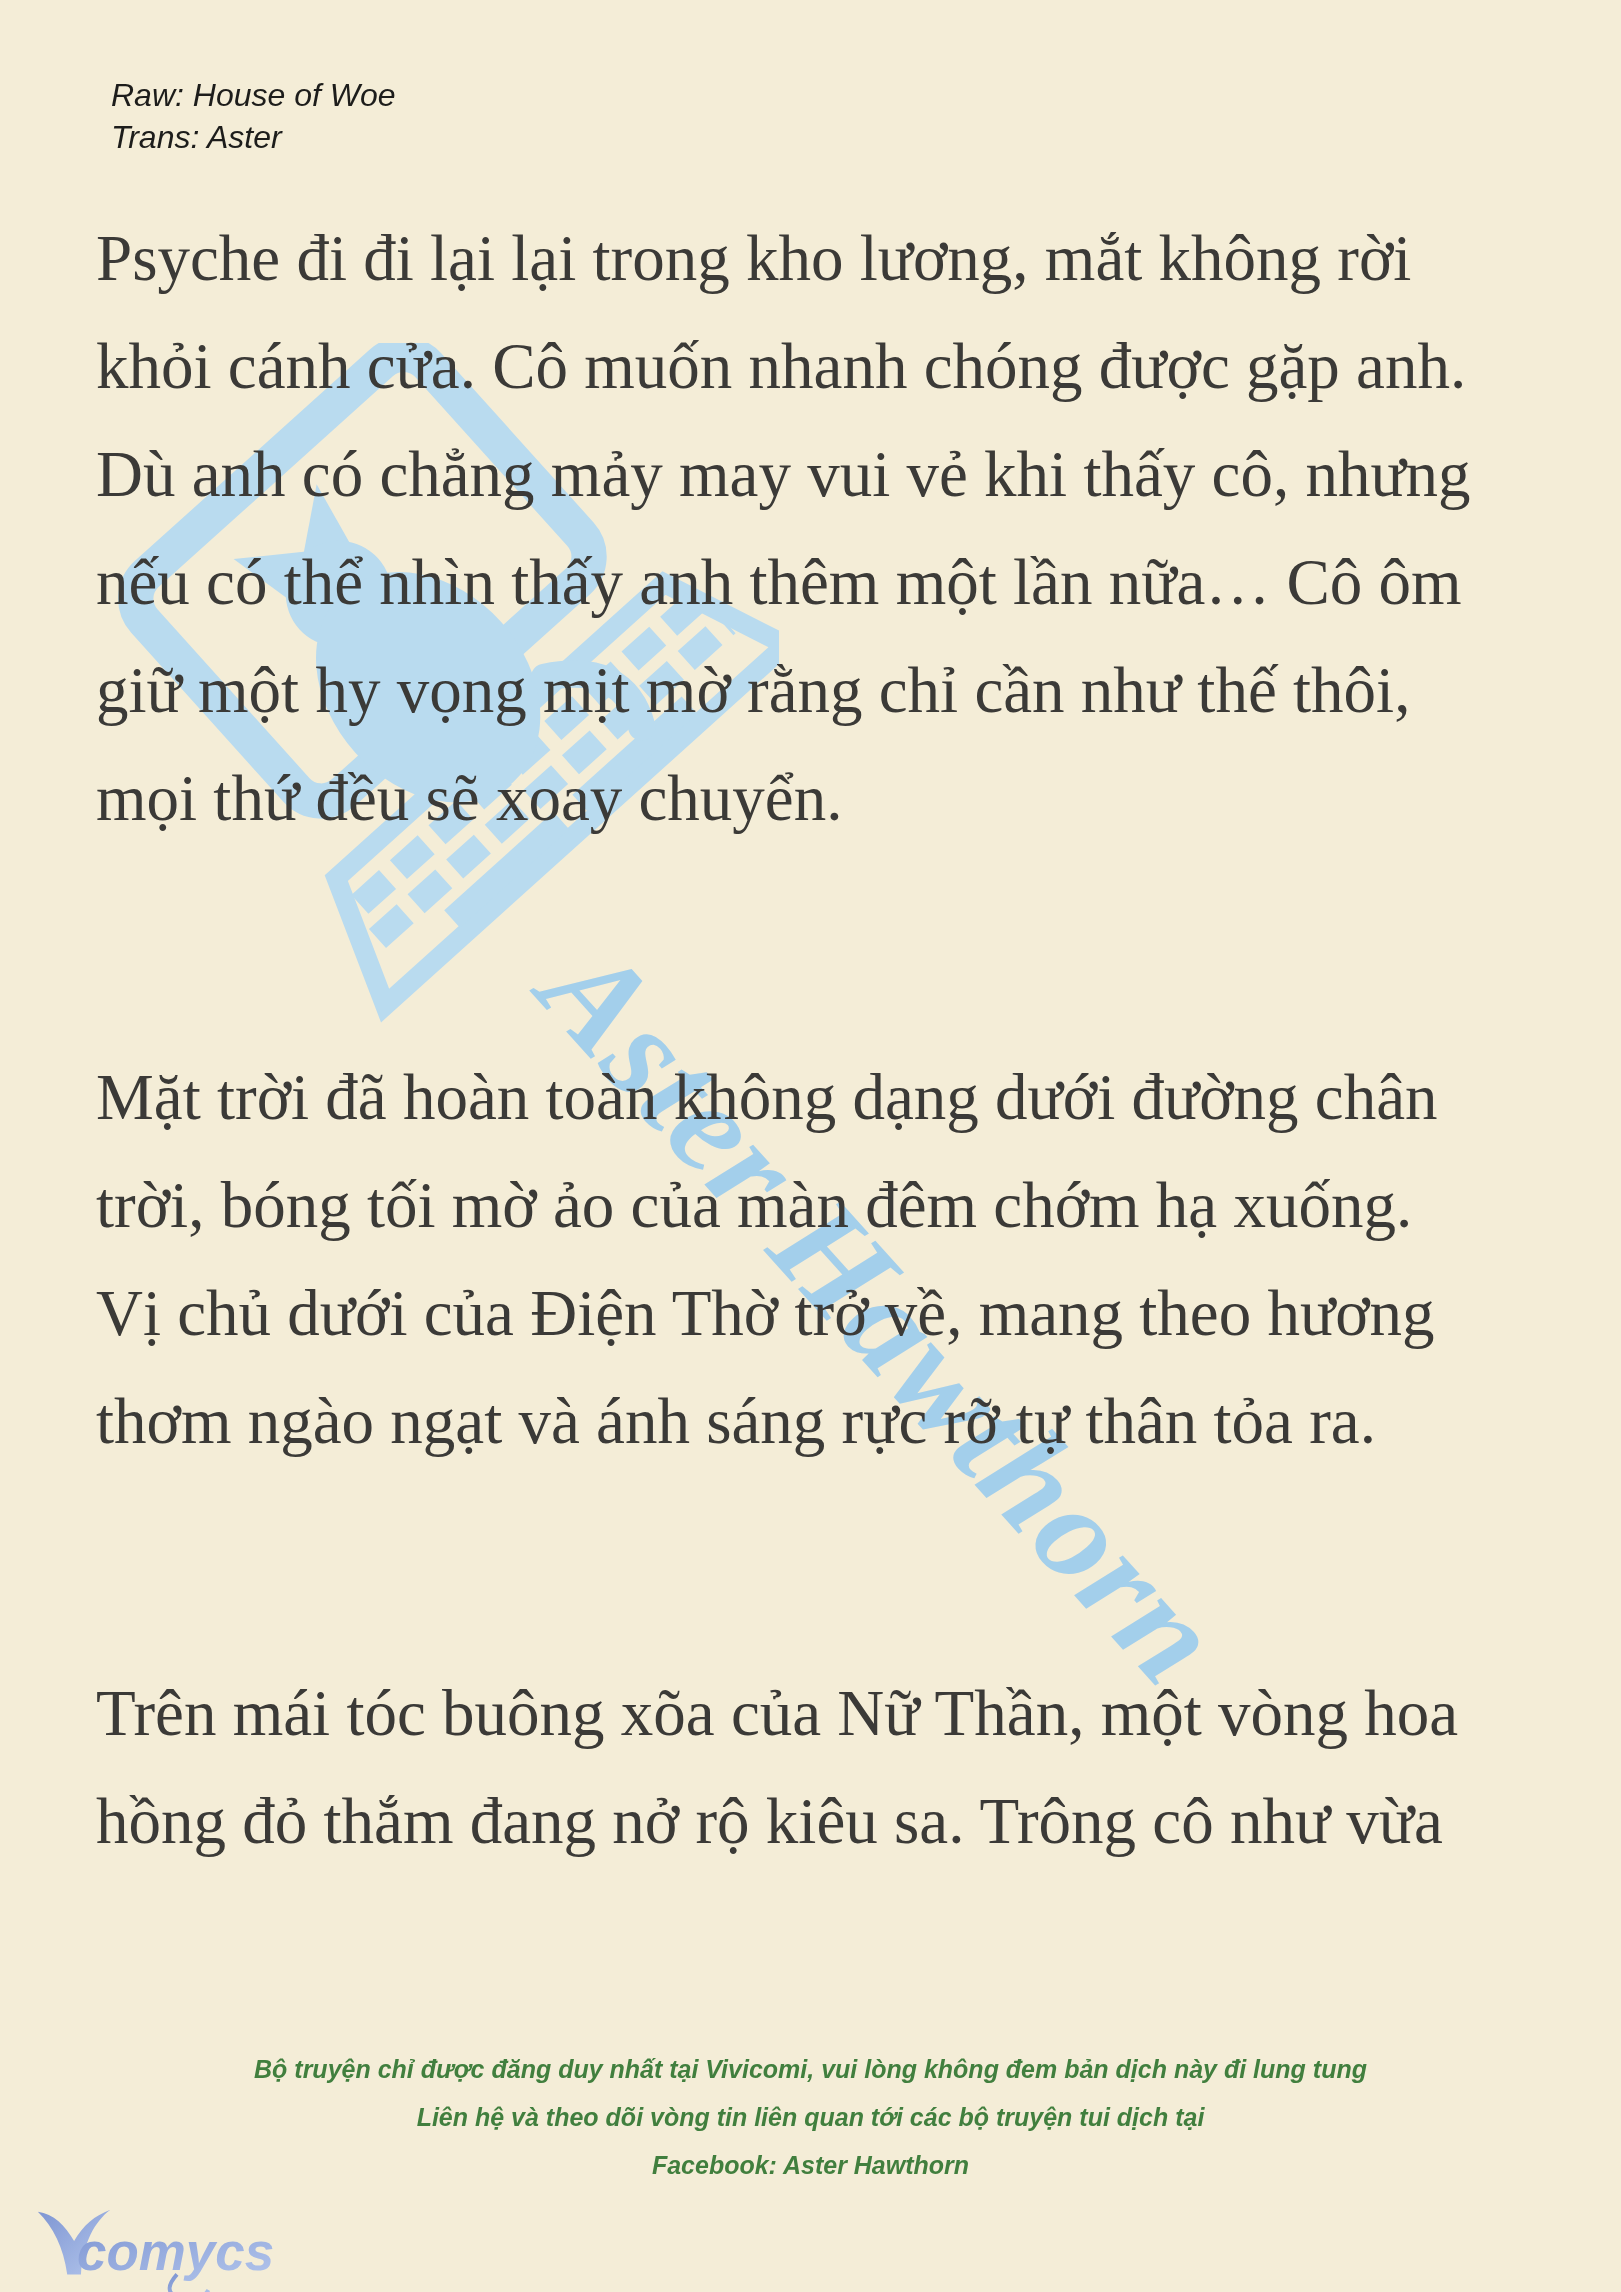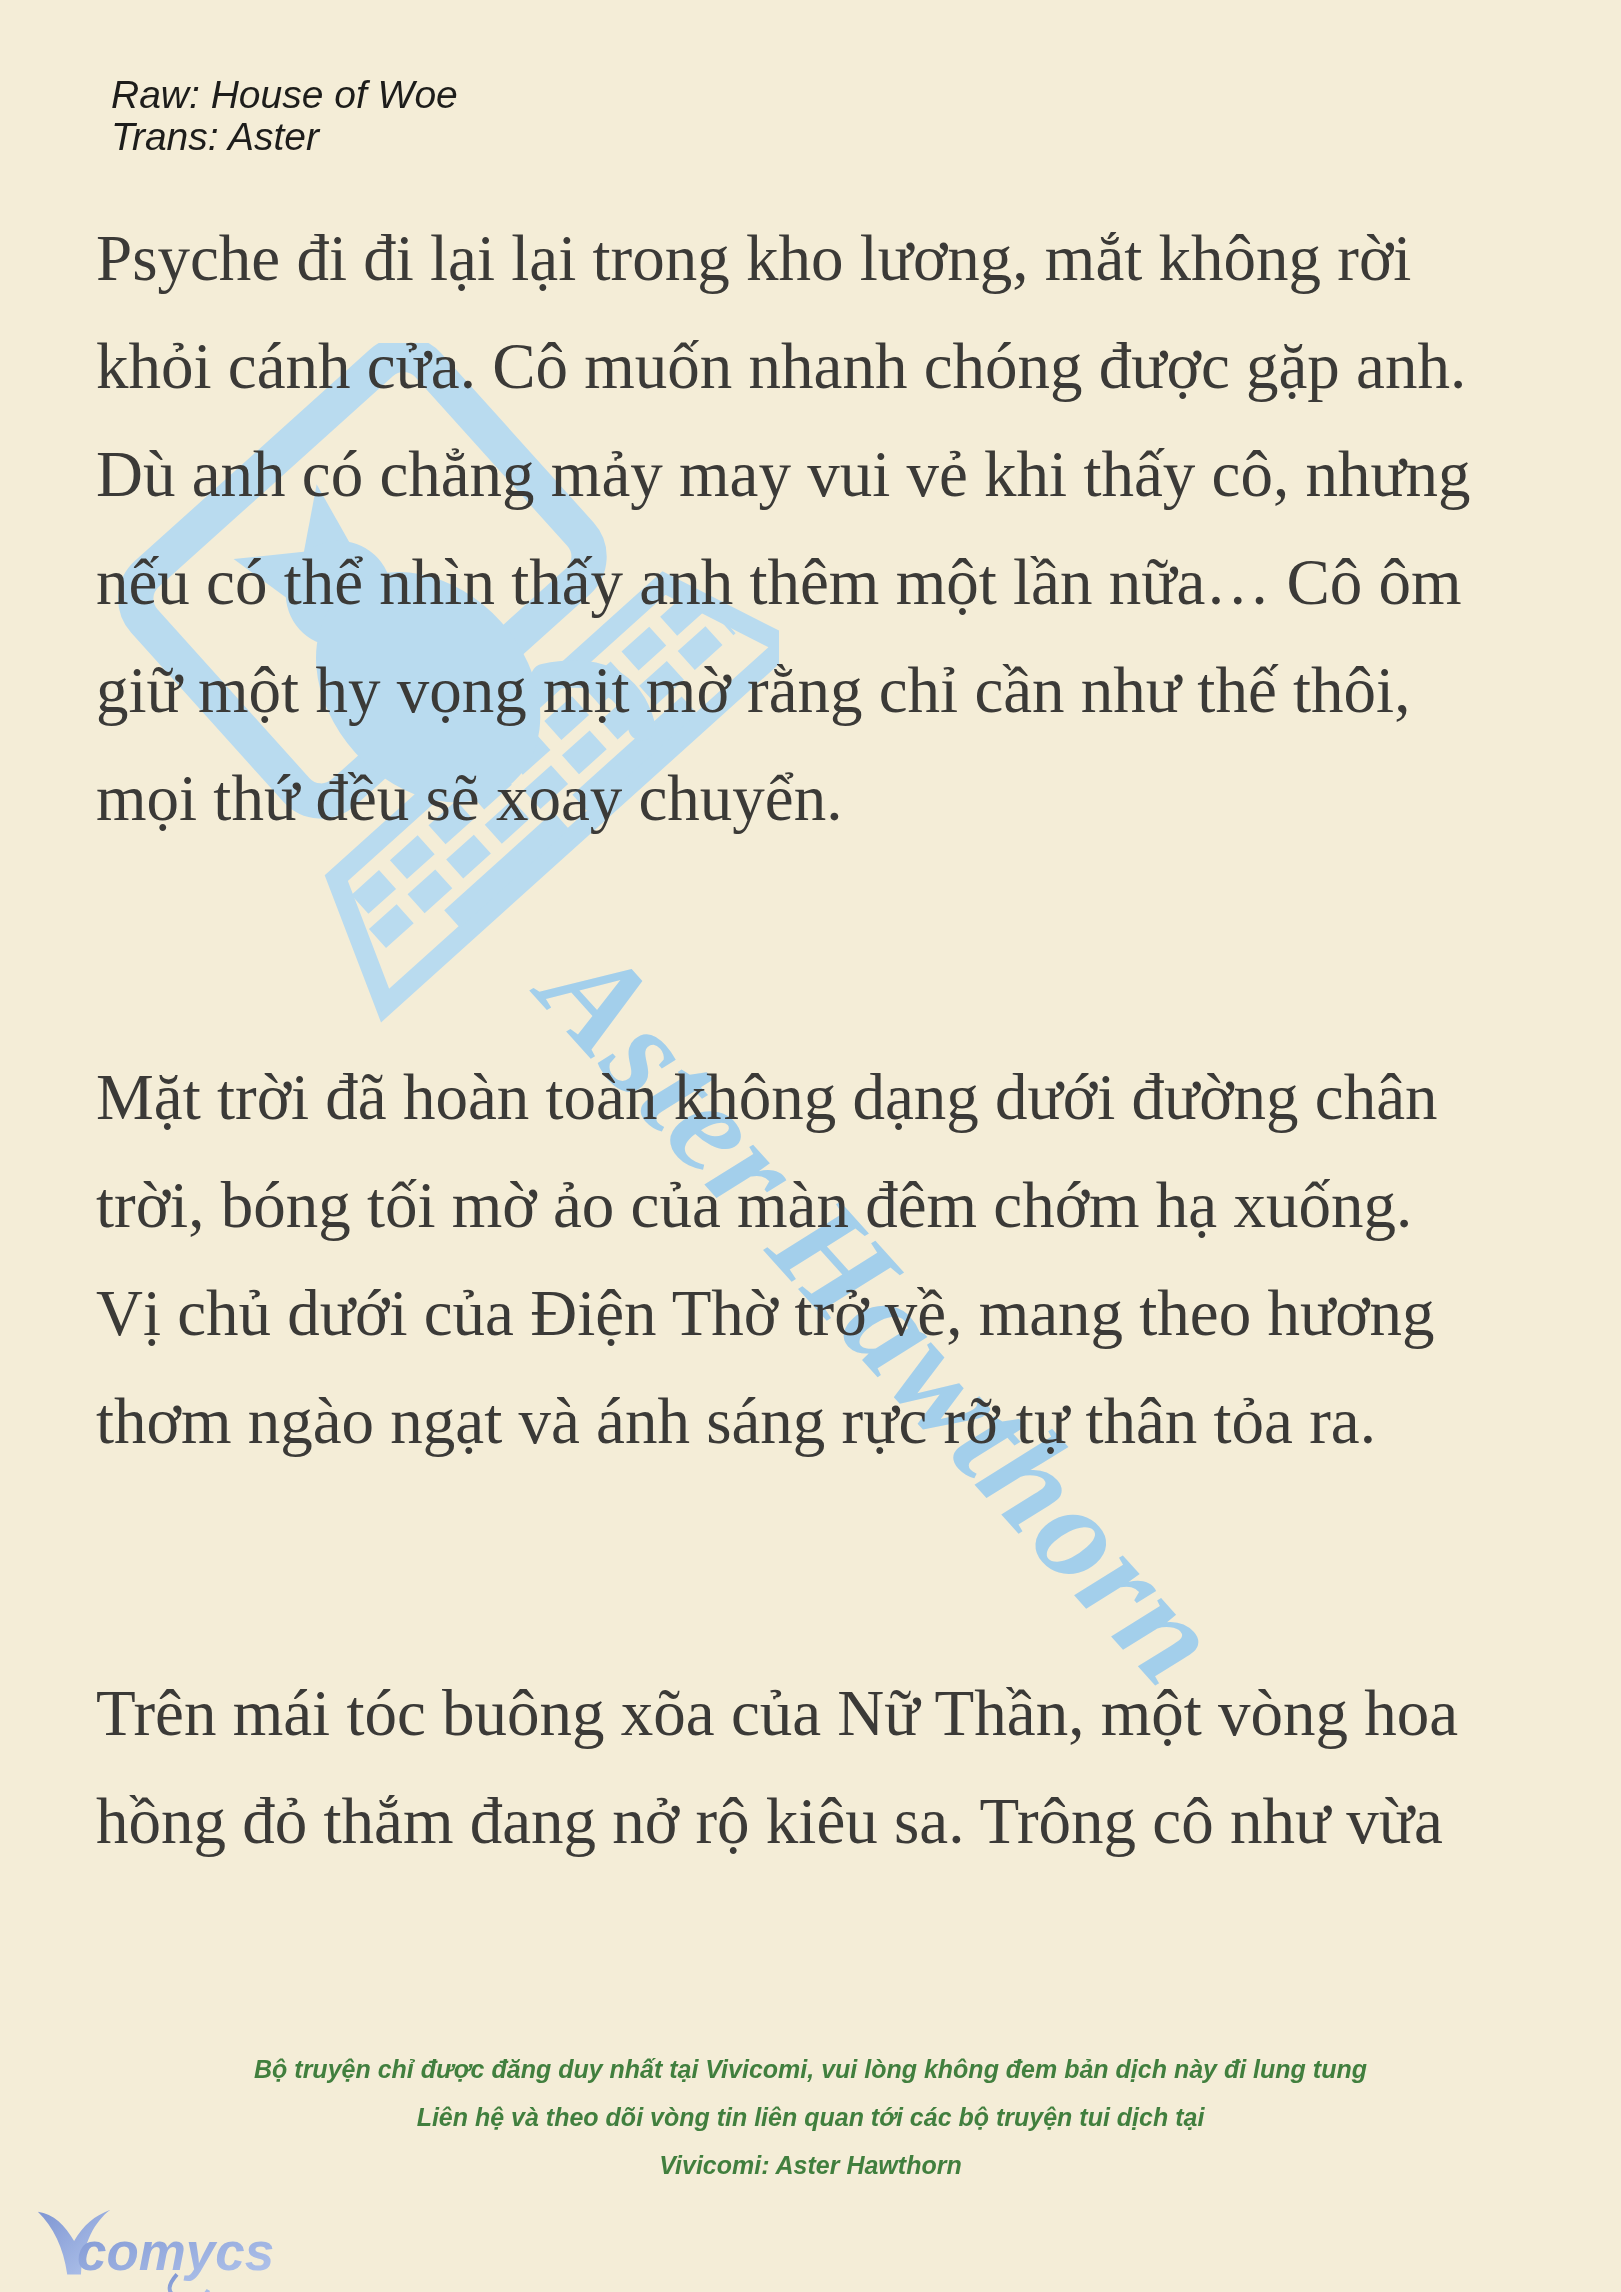--- a/index.html
+++ b/index.html
@@ -34,21 +34,21 @@
   }
 
   
   .layer { position: absolute; inset: 0; z-index: 2; }
 
   .header {
     position: absolute;
     left: 111px; top: 74px;
     font-family: "Liberation Sans", sans-serif;
     font-style: italic;
-    font-size: 39px;
+    font-size: 32px;
     line-height: 42px;
     color: #1d1d1b;
   }
 
   .content {
     position: absolute;
     left: 96px; top: 204px;
     right: 39px;
   }
   .para { margin: 0 0 191px 0; }
@@ -133,21 +133,21 @@
       </div>
       <div class="para p3">
         <div class="line">Trên mái tóc buông xõa của Nữ Thần, một vòng hoa</div>
         <div class="line">hồng đỏ thắm đang nở rộ kiêu sa. Trông cô như vừa</div>
       </div>
     </main>
 
     <footer class="footer">
       <div>Bộ truyện chỉ được đăng duy nhất tại Vivicomi, vui lòng không đem bản dịch này đi lung tung</div>
       <div>Liên hệ và theo dõi vòng tin liên quan tới các bộ truyện tui dịch tại</div>
-      <div>Vivicomi: Aster Hawthorn</div>
+      <div>Facebook: Aster Hawthorn</div>
     </footer>
 
     <svg class="logo" viewBox="0 0 270 100" xmlns="http://www.w3.org/2000/svg">
       <defs>
         <linearGradient id="logograd" x1="0" y1="0" x2="1" y2="1">
           <stop offset="0" stop-color="#7e95d2"></stop>
           <stop offset="1" stop-color="#b3c6ec"></stop>
         </linearGradient>
       </defs>
       <path d="M18 16 C34 32 44 52 48 80 L62 80 C64 48 76 26 92 14 C76 20 64 30 55 46 C46 30 34 18 18 16 Z" fill="url(#logograd)"></path>

